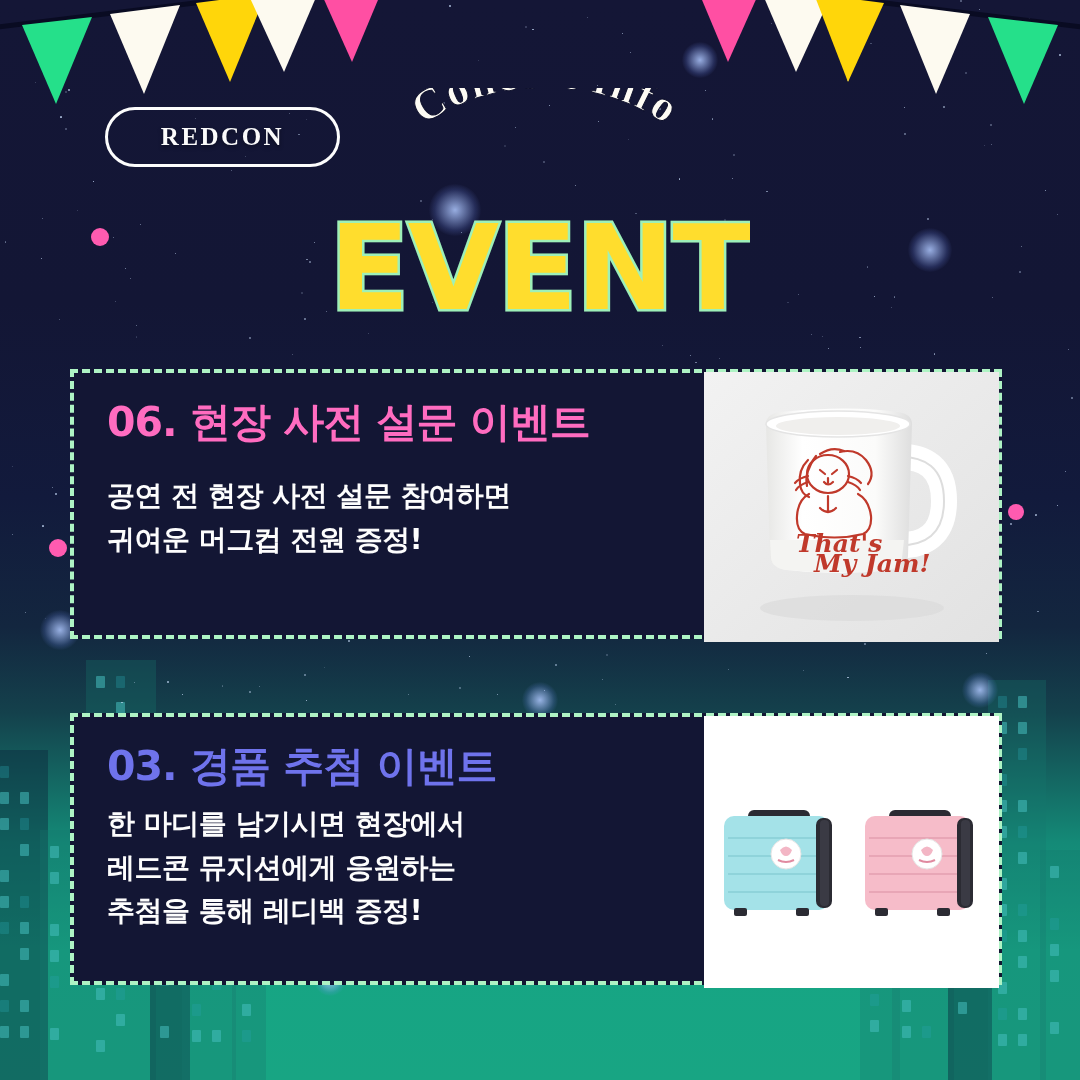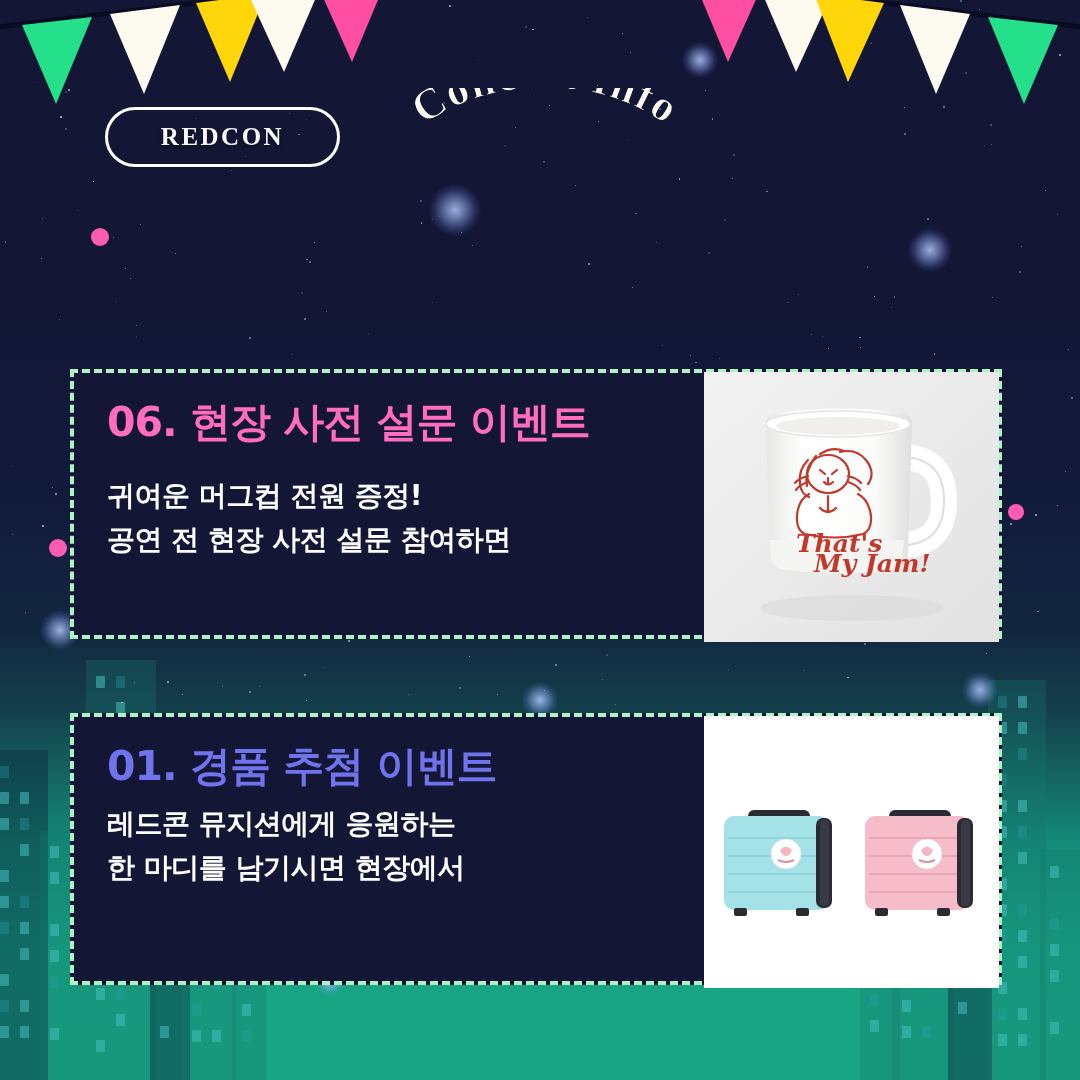--- a/index.html
+++ b/index.html
@@ -524,34 +524,39 @@
   <svg class="arc" viewBox="0 0 350 95" xmlns="http://www.w3.org/2000/svg">
     <defs>
       <path id="arcpath" d="M 12,92 A 168,122 0 0 1 338,92"></path>
     </defs>
     <text font-family="Liberation Serif, serif" font-size="44" font-weight="700" fill="#fdfbf4" letter-spacing="1.5" stroke="#0d0f2a" stroke-width="1">
       <textPath href="#arcpath" startOffset="50%" text-anchor="middle">Concert Info</textPath>
     </text>
   </svg>
 
 
+  <div class="event-wrap">
+    <svg class="event-svg" width="420" height="130" viewBox="0 0 420 130" xmlns="http://www.w3.org/2000/svg">
+      <text id="event-text" x="210" y="104" text-anchor="middle" font-family="DejaVu Sans, sans-serif" font-size="118" font-weight="700" letter-spacing="-2" fill="#ffdd2d" stroke="#9ef0b8" stroke-width="5" paint-order="stroke">EVENT</text>
+    </svg>
+  </div>
 
   <div id="dots">
       <div class="pinkdot" style="left: 91px; top: 228px; width: 18px; height: 18px;"></div>
       <div class="pinkdot" style="left: 49px; top: 539px; width: 18px; height: 18px;"></div>
       <div class="pinkdot" style="left: 953px; top: 406px; width: 20px; height: 20px;"></div>
       <div class="pinkdot" style="left: 1008px; top: 504px; width: 16px; height: 16px;"></div>
     </div>
 
   <div class="card" id="card-1">
     <div class="card-body">
       <div class="card-title" id="title-1">06. 현장 사전 설문 이벤트</div>
       <div id="desc-1">
+        <p class="card-desc">공연 전 현장 사전 설문 참여하면</p>
         <p class="card-desc">귀여운 머그컵 전원 증정!</p>
-        <p class="card-desc">공연 전 현장 사전 설문 참여하면</p>
       </div>
     </div>
 
     <div class="photo" id="photo-1">
       <svg width="295" height="270" viewBox="0 0 295 270" xmlns="http://www.w3.org/2000/svg">
         <defs>
           <linearGradient id="mugbg" x1="0" y1="0" x2="1" y2="1">
             <stop offset="0%" stop-color="#f2f2f2"></stop>
               <stop offset="100%" stop-color="#e2e2e2"></stop>
           </linearGradient>
@@ -592,24 +597,25 @@
         <g fill="#c0392b" font-family="DejaVu Serif, serif" font-weight="700" font-style="italic">
           <text x="92" y="180" font-size="25">That's</text>
           <text x="110" y="200" font-size="25">My Jam!</text>
         </g>
       </svg>
     </div>
   </div>
 
   <div class="card" id="card-2">
     <div class="card-body">
-      <div class="card-title" id="title-2">01. 경품 추첨 이벤트</div>
+      <div class="card-title" id="title-2">03. 경품 추첨 이벤트</div>
       <div id="desc-2">
+        <p class="card-desc">한 마디를 남기시면 현장에서</p>
         <p class="card-desc">레드콘 뮤지션에게 응원하는</p>
-        <p class="card-desc">한 마디를 남기시면 현장에서</p>
+        <p class="card-desc">추첨을 통해 레디백 증정!</p>
       </div>
     </div>
 
     <div class="photo" id="photo-2">
       <svg width="295" height="272" viewBox="0 0 295 272" xmlns="http://www.w3.org/2000/svg">
         <rect width="295" height="272" fill="#ffffff"></rect>
 
         <g>
           <rect x="44" y="94" width="62" height="12" rx="6" fill="#2b2b33"></rect>
           <rect x="20" y="100" width="105" height="94" rx="10" fill="#a4e2e8"></rect>

